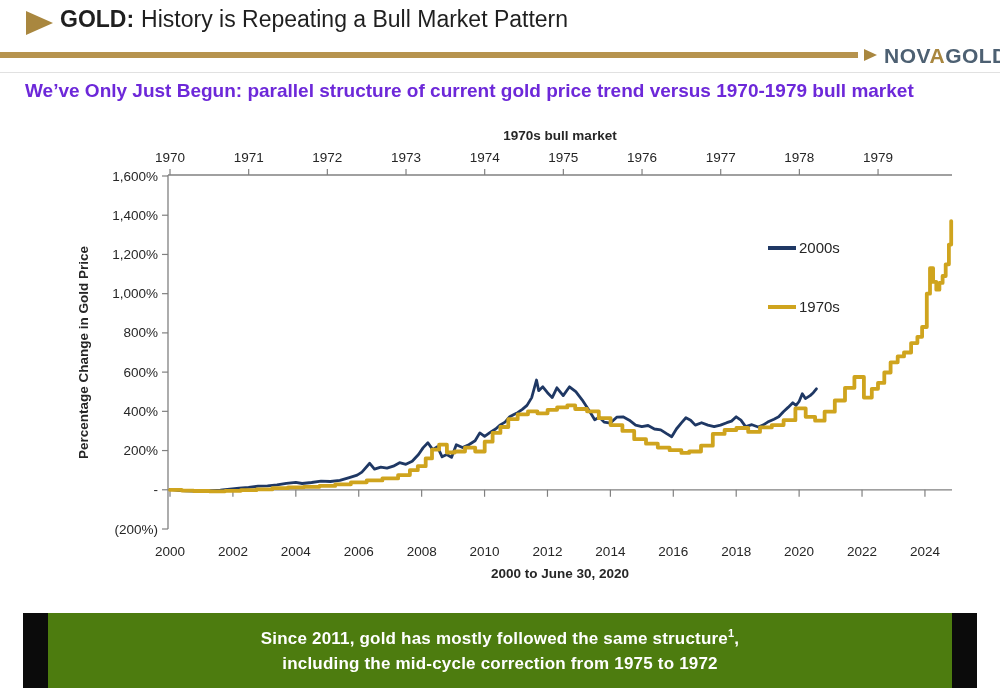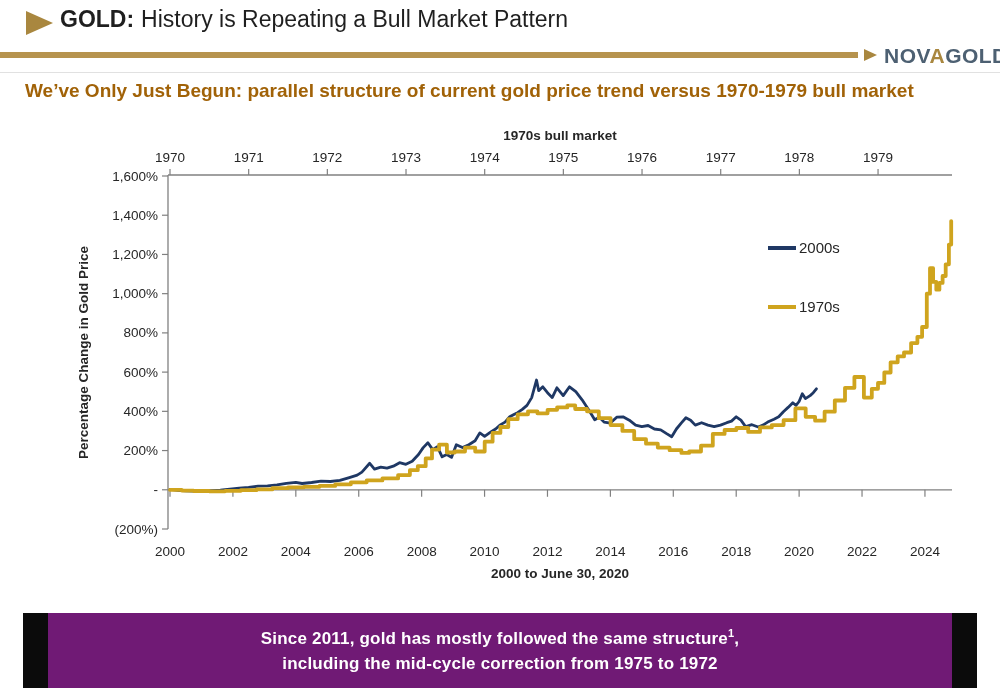--- a/index.html
+++ b/index.html
@@ -17,30 +17,30 @@
   .rule-arrow{position:absolute;left:864px;top:49px;width:0;height:0;
     border-top:6px solid transparent;border-bottom:6px solid transparent;
     border-left:13px solid #a9873f;}
   .brand{position:absolute;left:884px;top:44px;font-size:21px;font-weight:600;
     color:#4d6072;letter-spacing:.5px;white-space:nowrap;}
   .brand .gold-a{color:#a9873f;}
   .thin-rule{position:absolute;left:0;top:72px;width:1000px;height:1px;background:#e1e1e1;}
 
   
   .subtitle{position:absolute;left:25px;top:80px;width:960px;font-size:19px;font-weight:700;
-    color:#a16207;}
+    color:#6d28d9;}
 
   
   #chart-svg{position:absolute;left:0;top:120px;}
   #chart-svg text{font-family:"Liberation Sans",sans-serif;fill:#262626;}
 
   
   .footer-bar{position:absolute;left:23px;top:613px;width:954px;height:75px;display:flex;}
   .footer-cap{width:25px;height:100%;background:#0b0b0b;flex:0 0 auto;}
-  .footer-mid{flex:1;background:#701a75;color:#ffffff;display:flex;flex-direction:column;
+  .footer-mid{flex:1;background:#4d7c0f;color:#ffffff;display:flex;flex-direction:column;
     justify-content:center;align-items:center;font-size:17px;font-weight:700;line-height:25px;
     text-align:center;letter-spacing:.2px;}
   .footer-mid sup{font-size:11px;vertical-align:super;line-height:0;}
 </style>
 </head>
 <body>
 
 <div class="page">
 
   <div class="main-arrow"></div>

